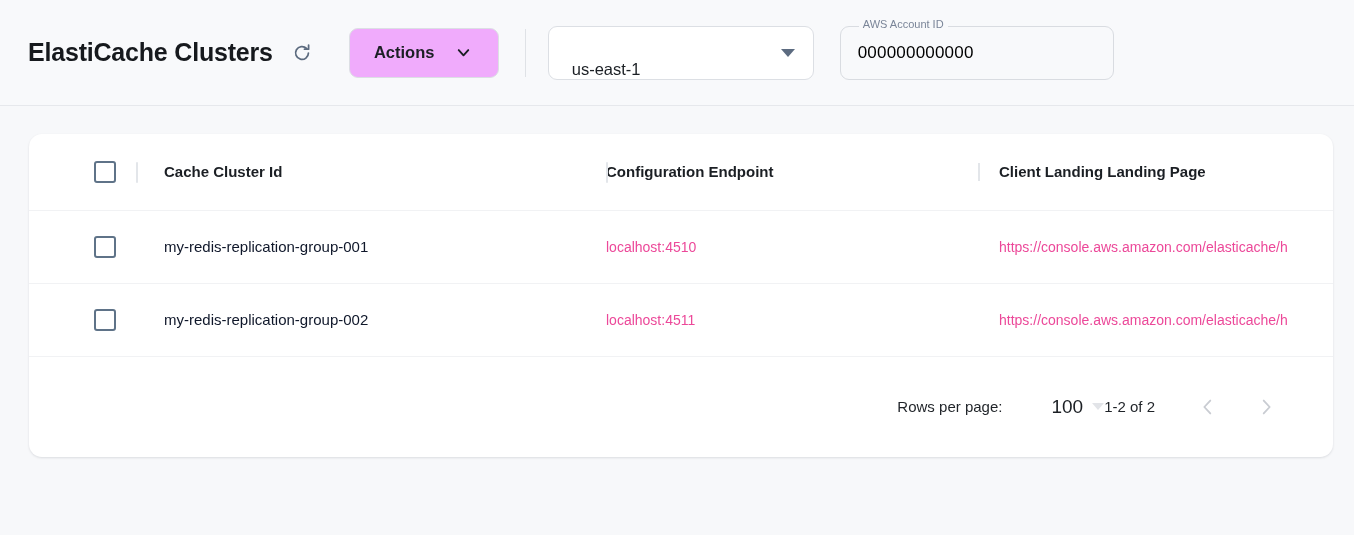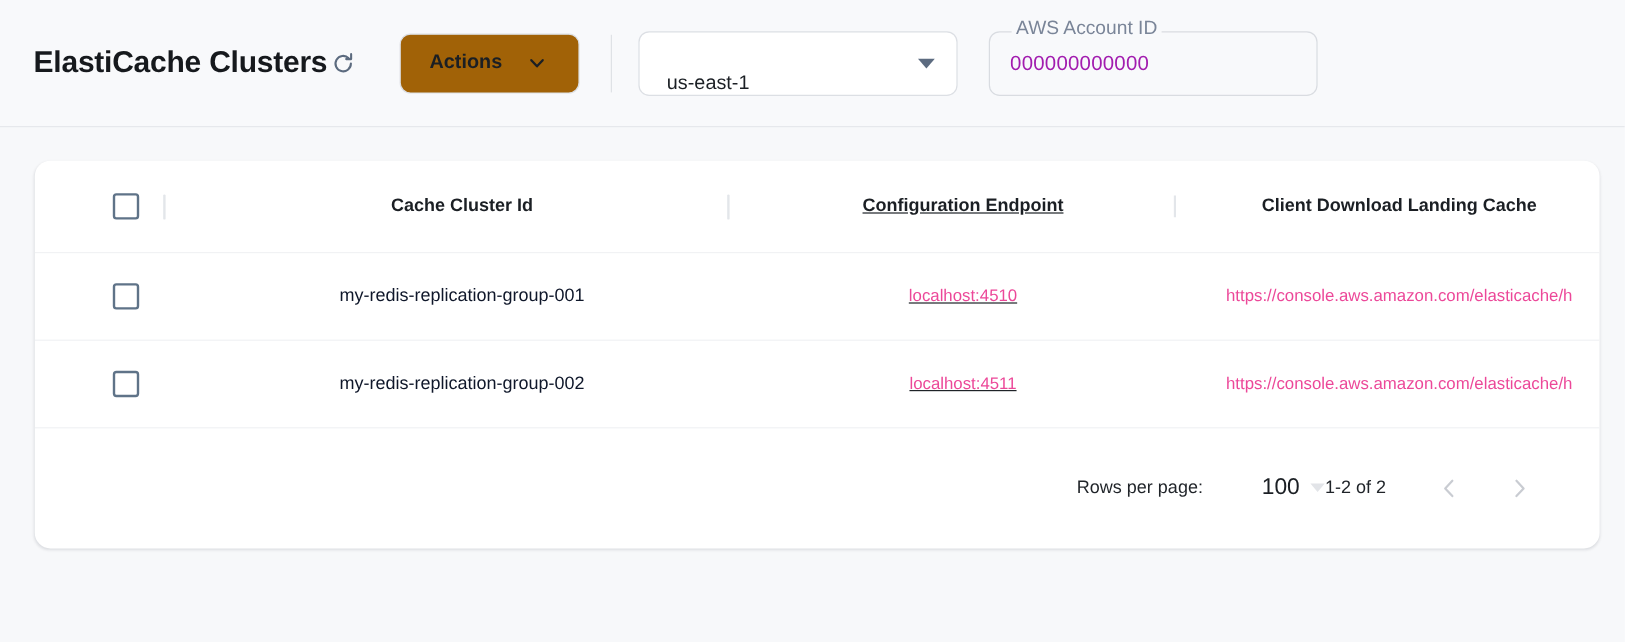--- a/index.html
+++ b/index.html
@@ -24,20 +24,21 @@
     background: #f8f9fb;
     border-bottom: 1px solid #e6e8ec;
     display: flex;
     align-items: center;
     padding: 0 0 0 28px;
   }
 
   .title-group {
     display: flex;
     align-items: center;
+    gap: 16px;
   }
 
   .page-title {
     font-size: 25px;
     font-weight: bold;
     letter-spacing: -0.2px;
     color: #16191d;
     white-space: nowrap;
   }
 
@@ -69,21 +70,21 @@
 
   .actions-btn {
     margin-left: 34px;
     height: 50px;
     min-width: 150px;
     padding: 0 22px;
     display: flex;
     align-items: center;
     justify-content: center;
     gap: 20px;
-    background: #a16207;
+    background: #f0abfc;
     border: 1px solid #dcdfe4;
     border-radius: 9px;
     font-size: 16.5px;
     font-weight: bold;
     color: #1b1f24;
     cursor: pointer;
     font-family: inherit;
     white-space: nowrap;
   }
   .actions-btn .chev { display: flex; color: #1b1f24; }
@@ -133,56 +134,56 @@
     position: absolute;
     inset: 0;
     border: 1px solid #d9dce1;
     border-radius: 9px;
     pointer-events: none;
   }
   .account-field .notch-label {
     position: absolute;
     top: -9px;
     left: 19px;
-    font-size: 16px;
+    font-size: 11px;
     color: #7a8598;
     background: #f8f9fb;
     padding: 0 4px;
     white-space: nowrap;
     line-height: 14px;
   }
   .account-field input {
     position: absolute;
     inset: 0;
     width: 100%;
     height: 100%;
     border: none;
     background: transparent;
     outline: none;
     padding: 0 18px;
     font-size: 17px;
-    color: #a21caf;
+    color: #000000;
     font-family: inherit;
     letter-spacing: 0.2px;
   }
 
   
   .card {
     position: absolute;
     left: 29px;
     top: 134px;
     width: 1304px;
     height: 323px;
     background: #ffffff;
     border-radius: 13px;
     box-shadow: 0 1px 3px rgba(16,24,40,0.07), 0 1px 2px rgba(16,24,40,0.05);
     overflow: hidden;
   }
 
-  .table { width: 100%; text-align: center; }
+  .table { width: 100%; }
 
   .row {
     display: flex;
     align-items: center;
     height: 73px;
     border-bottom: 1px solid #f1f2f4;
     position: relative;
   }
   .row.header-row { height: 77px; }
   .row.data-row { height: 73px; }
@@ -214,23 +215,21 @@
     border-radius: 1px;
   }
 
   .cell-id {
     flex: 0 0 470px;
     padding-left: 28px;
     position: relative;
   }
   .cell-endpoint {
     flex: 0 0 372px;
-    padding-left: 21px;
-    position: relative;
-    text-decoration: underline;
+    position: relative;
   }
   .cell-url {
     flex: 1 1 auto;
     padding-left: 21px;
     position: relative;
     overflow: hidden;
     white-space: nowrap;
   }
 
   .cell-id .col-sep,
@@ -362,21 +361,21 @@
       <div class="cell-id">
         <span class="col-sep"></span>
         <span class="th">Cache Cluster Id</span>
       </div>
       <div class="cell-endpoint">
         <span class="col-sep"></span>
         <span class="th">Configuration Endpoint</span>
       </div>
       <div class="cell-url">
         <span class="col-sep"></span>
-        <span class="th">Client Download Landing Cache</span>
+        <span class="th">Client Landing Landing Page</span>
       </div>
     </div>
 
     <div class="row data-row">
       <div class="cell-check">
         <div class="checkbox"></div>
       </div>
       <div class="cell-id">
         <a class="cluster-link">my-redis-replication-group-001</a>
       </div>

